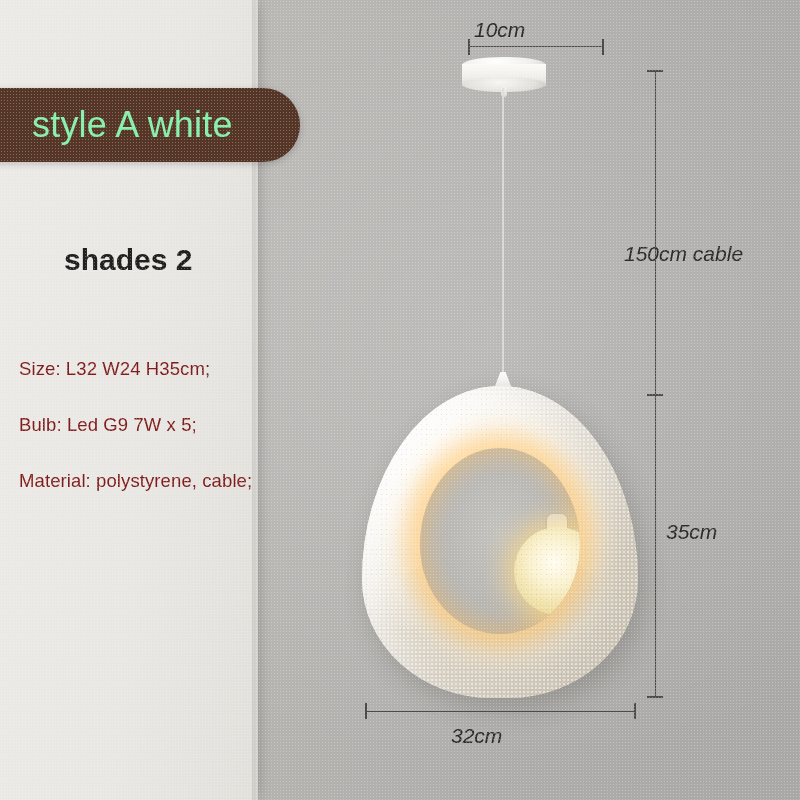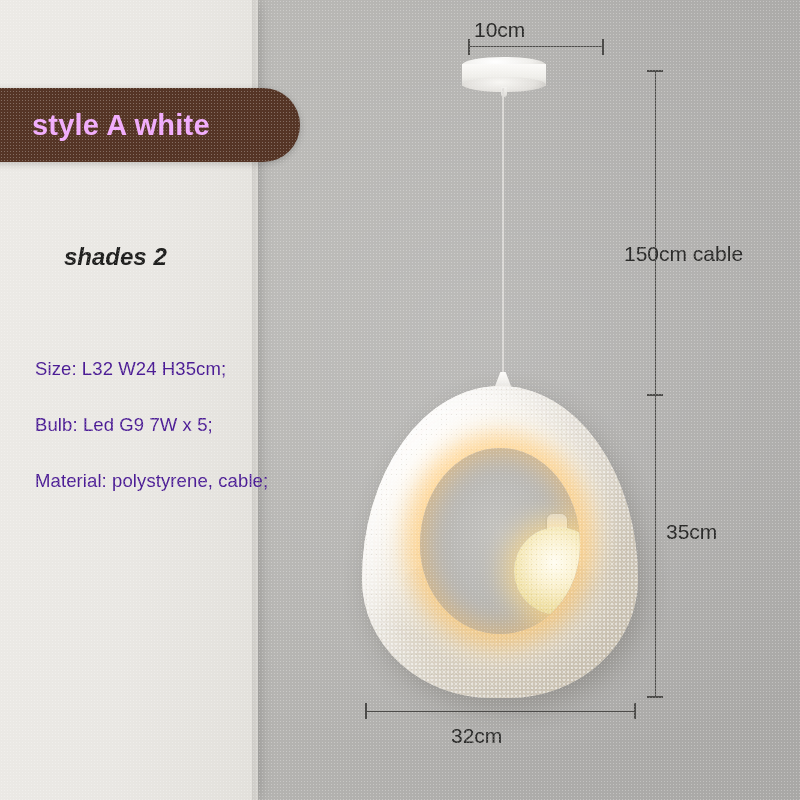--- a/index.html
+++ b/index.html
@@ -40,31 +40,31 @@
 
   
   .badge{
     position:absolute;left:-20px;top:88px;width:320px;height:74px;
     background:#553526;
     border-radius:0 40px 40px 0;
     display:flex;align-items:center;
     box-shadow:0 2px 7px rgba(0,0,0,.20);
   }
   .badge span{
-    margin-left:52px;color:#f0abfc;font-size:29px;font-weight:bold;letter-spacing:.2px;
+    margin-left:52px;color:#86efac;font-size:36px;font-weight:normal;letter-spacing:.2px;
   }
 
   
   .spec-title{
     position:absolute;left:64px;top:243px;
-    font-size:24px;font-weight:bold;color:#20201f;font-style:italic;
+    font-size:30px;font-weight:bold;color:#20201f;
   }
   .spec-list{position:absolute;left:19px;top:358px;width:330px;}
   .spec-list div{
-    font-size:18.5px;color:#4c1d95;margin-bottom:34px;letter-spacing:.1px;white-space:nowrap;margin-left:16px;
+    font-size:18.5px;color:#7f1d1d;margin-bottom:34px;letter-spacing:.1px;white-space:nowrap;
   }
 
   
   .canopy{
     position:absolute;left:462px;top:57px;width:84px;height:34px;
   }
   .canopy-top{
     position:absolute;left:0;top:0;width:84px;height:16px;border-radius:50%;
     background:radial-gradient(60% 100% at 40% 30%,#ffffff,#f0efec 70%,#dedcd8);
   }
@@ -151,21 +151,21 @@
     background-size:5px 5px, 4px 4px;
     background-position:0 0, 2px 3px;
   }
 
   
   .dim-line{position:absolute;background:#4c4b49;}
   .v-line{width:1.4px;}
   .h-line{height:1.4px;}
   .cap-h{position:absolute;width:16px;height:1.6px;background:#4c4b49;}
   .cap-v{position:absolute;width:1.6px;height:16px;background:#4c4b49;}
-  .dim-label{position:absolute;font-size:19.5px;color:#2c2c2b;white-space:nowrap;}
+  .dim-label{position:absolute;font-size:19.5px;color:#2c2c2b;white-space:nowrap;font-style:italic;}
 
   .top-dim-line{left:468px;top:46px;width:136px;}
   .top-cap-l{left:468px;top:39px;}
   .top-cap-r{left:602px;top:39px;}
   .label-10cm{left:474px;top:18px;font-size:21px;}
 
   .right-v{left:655px;top:71px;width:1.4px;height:626px;}
   .right-cap-top{left:647px;top:70px;}
   .right-cap-mid{left:647px;top:394px;}
   .right-cap-bot{left:647px;top:696px;}

